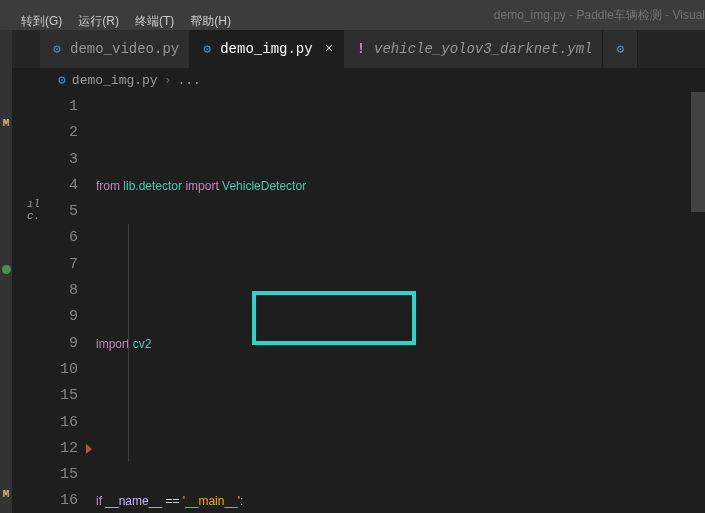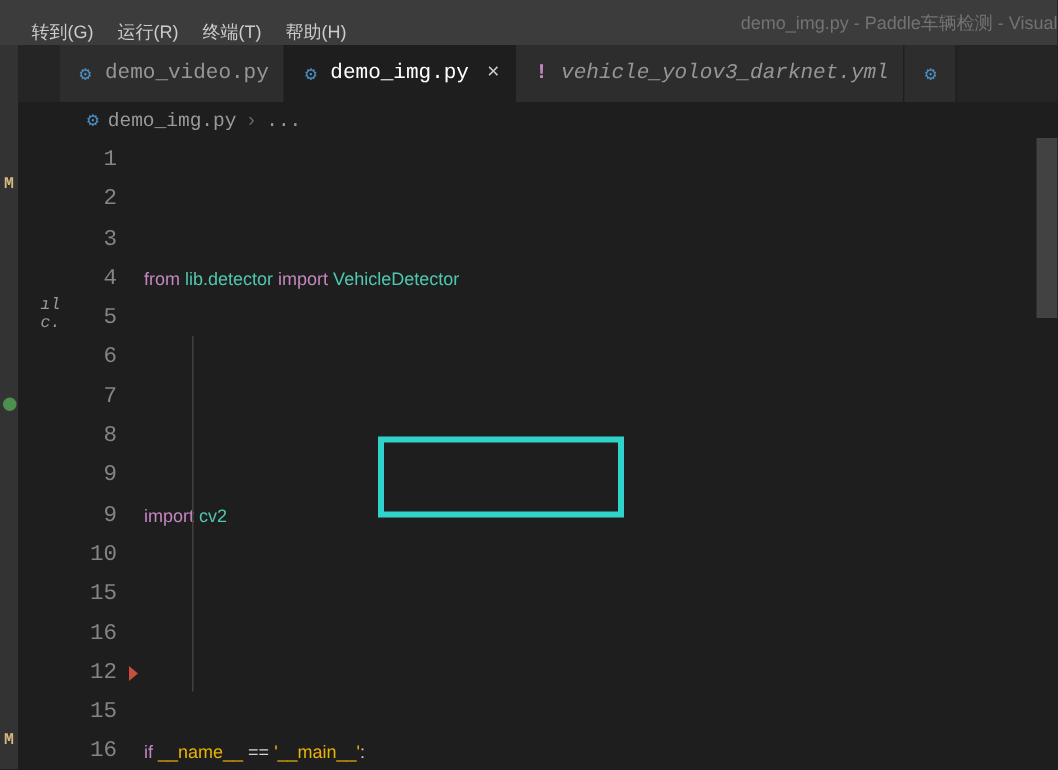--- a/index.html
+++ b/index.html
@@ -27,21 +27,21 @@
 .editor{position:absolute;top:92px;left:40px;right:0;bottom:0;background:#1e1e1e;display:flex;overflow:hidden}
 .gutter{width:56px;text-align:right;padding-right:18px;color:#858585;font-size:15px;line-height:26.3px;padding-top:2px;user-select:none}
 .gutter .ln{height:26.3px}
 .gutter .ln14{position:relative}
 .gutter .ln14::after{content:"";position:absolute;right:-14px;top:8px;width:0;height:0;border-left:6px solid #c74e39;border-top:5px solid transparent;border-bottom:5px solid transparent}
 .code{flex:1;font-size:12px;line-height:26.3px;padding-top:2px;white-space:pre;position:relative;font-family:Liberation Sans, sans-serif}
 .code .line{height:26.3px}
 .kw-pink{color:#c586c0}
 .mod{color:#4ec9b0}
 .str{color:#eab308}
-.var{color:#eab308}
+.var{color:#c4b5fd}
 .plain{color:#d4d4d4}
 .cls{color:#4ec9b0}
 .indent-guide{position:absolute;left:32px;top:132px;width:1px;height:237px;background:#404040}
 .hl-box{position:absolute;border:4px solid #2fd3c9;pointer-events:none}
 .scrollbar-track{position:absolute;right:0;top:92px;width:14px;bottom:0;background:transparent}
 .scrollbar-thumb{position:absolute;right:0;width:14px;background:rgba(121,121,121,.4)}
 .sidebar-left-edge{position:absolute;left:12px;top:68px;width:28px;height:445px;background:#1e1e1e;border-right:0}
 .sl-text{position:absolute;left:15px;top:130px;color:#9a9a9a;font-size:11px;font-style:italic;writing-mode:horizontal-tb}
 </style>
 </head>

